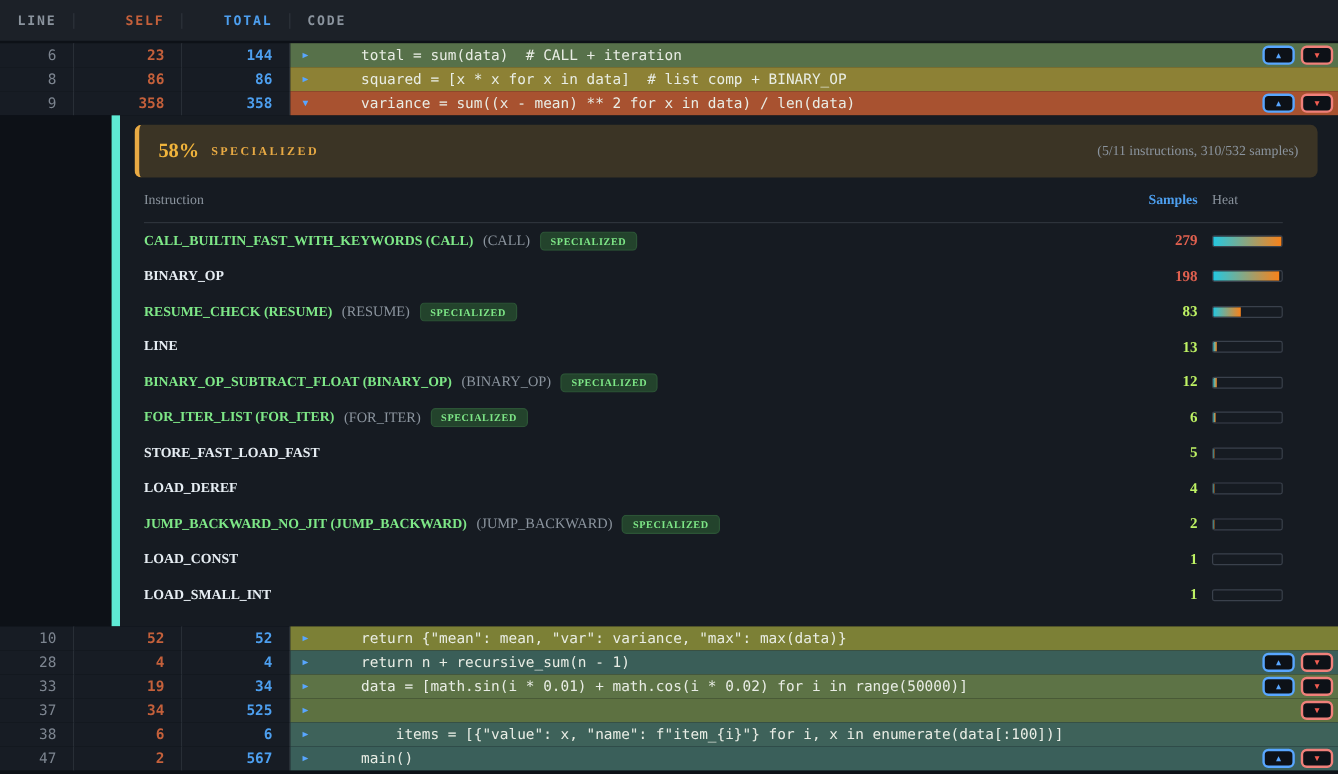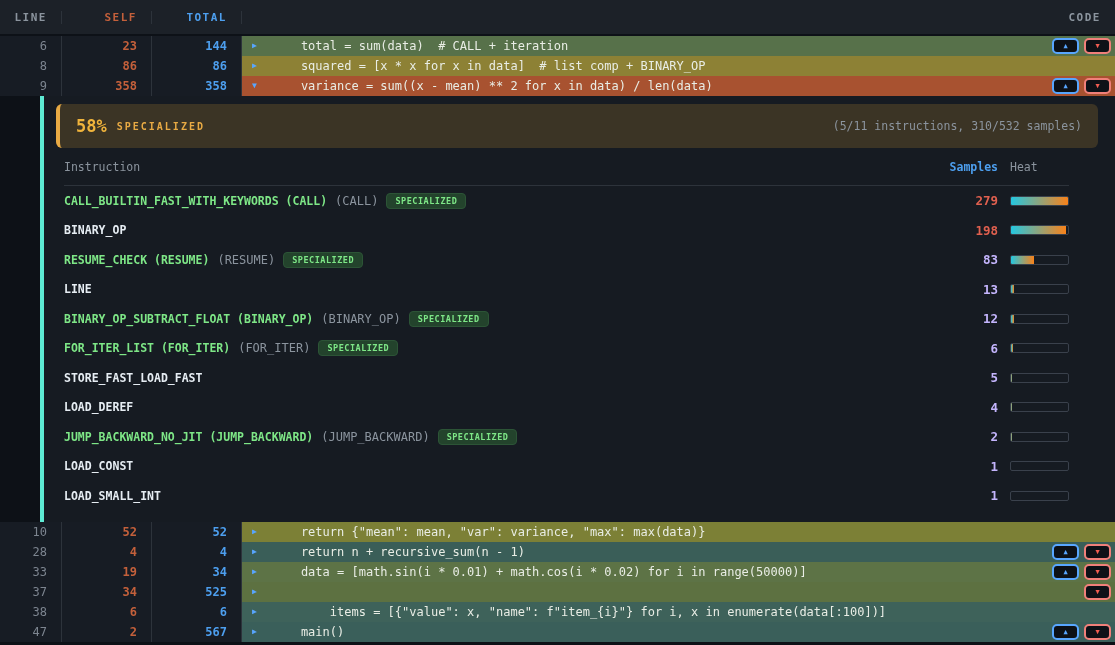--- a/index.html
+++ b/index.html
@@ -13,21 +13,21 @@
   
   .hdr-row {
     display: flex; height: 36px; align-items: center;
     background: #1c2128; border-bottom: 2px solid #0d1117;
     font-size: 11px; font-weight: bold; letter-spacing: 1.5px; color: #8b949e;
   }
   .hdr-cell { padding: 0 14px; }
   .hdr-line  { width: 62px;  text-align: right; border-right: 1px solid #2d333b; }
   .hdr-self  { width: 90px;  text-align: right; color: #c4603b; border-right: 1px solid #2d333b; }
   .hdr-total { width: 90px;  text-align: right; color: #4d9fef; border-right: 1px solid #2d333b; }
-  .hdr-code  { flex: 1; text-align: right; }
+  .hdr-code  { flex: 1; text-align: left; }
 
   .code-row { display: flex; height: 20px; font-size: 12px; line-height: 20px; }
   .cell { height: 20px; }
   .cell.num { background: #171c24; text-align: right; padding-right: 14px; font-weight: bold; }
   .cell.line  { width: 62px; color: #7d8590; font-weight: normal; border-right: 1px solid #2d333b; }
   .cell.self  { width: 90px; color: #c4603b; border-right: 1px solid #2d333b; }
   .cell.total { width: 90px; color: #4d9fef; border-right: 1px solid #2d333b; }
   .cell.code {
     flex: 1; display: flex; align-items: center; position: relative;
     color: #e9ede5; overflow: hidden;
@@ -42,22 +42,22 @@
     width: 27px; height: 16px; border-radius: 5px; background: #0d1117;
     font-size: 7px; line-height: 12px; cursor: pointer; padding: 0;
     font-family: inherit;
   }
   .btn.up   { border: 2px solid #58a6ff; color: #58a6ff; }
   .btn.down { border: 2px solid #f0807a; color: #f25d52; }
 
   
   .panel { height: 426px; background: #0d1117; }
   .panel-body {
-    margin-left: 40px; height: 100%; background: #161b22;
-    border-left: 4px solid #5eead4; padding-top: 8px;
+    margin-left: 93px; height: 100%; background: #161b22;
+    border-left: 7px solid #5eead4; padding-top: 8px; font-family: Liberation Serif, serif;
   }
   .banner {
     margin: 0 17px 0 12px; height: 44px; display: flex; align-items: center;
     background: #3b3425; border-left: 4px solid #e8aa44; border-radius: 6px;
     padding: 0 16px;
   }
   .banner-pct { font-size: 17px; font-weight: bold; color: #f0b43c; margin-right: 10px; }
   .banner-label { font-size: 10px; color: #e8aa44; letter-spacing: 2px; font-weight: bold; }
   .banner-meta { margin-left: auto; font-size: 11.5px; color: #8b949e; }
 
@@ -72,21 +72,21 @@
 
   .instr-row { display: flex; align-items: center; height: 29.5px; }
   .iname-wrap { flex: 1; display: flex; align-items: center; gap: 8px; white-space: nowrap; overflow: hidden; }
   .iname { font-size: 11.5px; font-weight: bold; color: #e6edf3; }
   .iname.spec { color: #7ee787; }
   .ibase { font-size: 12px; color: #8b949e; }
   .ibadge {
     font-size: 8.5px; font-weight: bold; letter-spacing: 0.5px; color: #7ee787;
     background: #23432c; border: 1px solid #2c5436; padding: 2px 8px; border-radius: 4px;
   }
-  .isamples { width: 70px; text-align: right; font-size: 12.5px; font-weight: bold; color: #c4b5fd; }
+  .isamples { width: 70px; text-align: right; font-size: 12.5px; font-weight: bold; color: #bef264; }
   .isamples.hot { color: #e0604f; }
   .iheat {
     width: 59px; height: 10px; margin-left: 12px;
     border: 1px solid #3a414c; border-radius: 2px; background: #161b22; overflow: hidden;
   }
   .iheat-fill { height: 100%; background: linear-gradient(90deg, #25c7e0, #f8821a); }
 </style>
 </head>
 <body>
 

